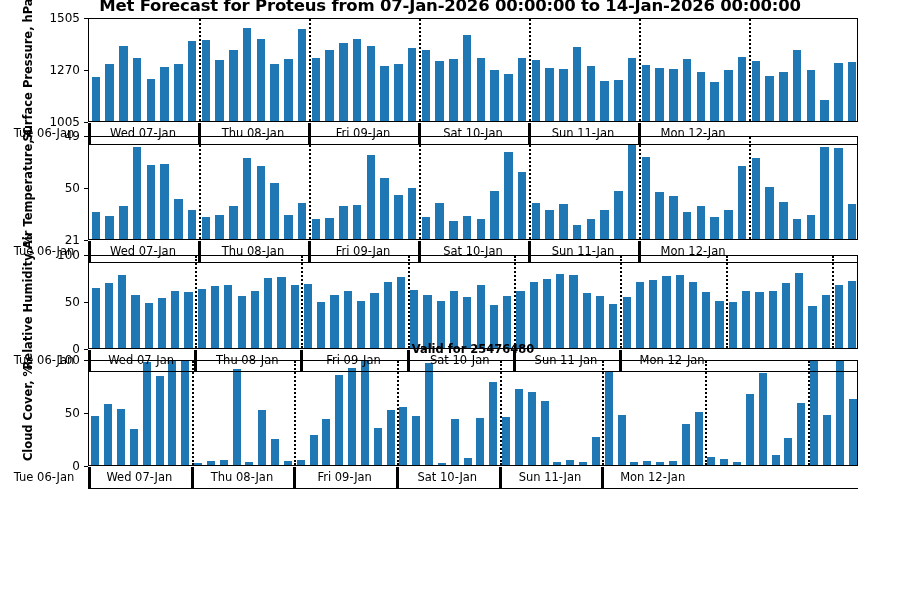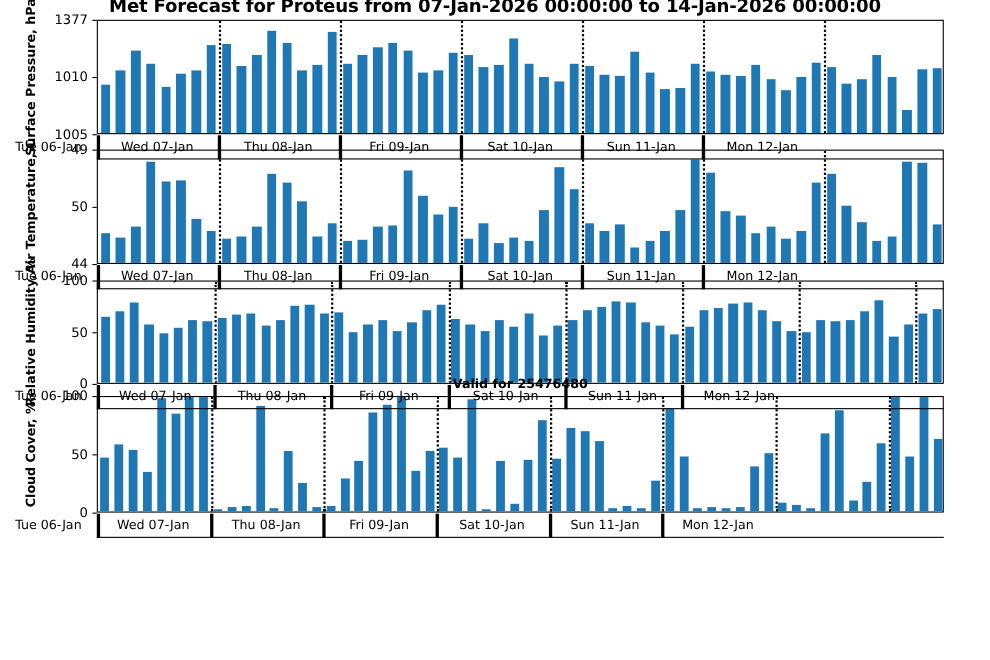--- a/index.html
+++ b/index.html
@@ -347,40 +347,40 @@
           <div class="vline" style="left: 513.333px;"></div>
           <div class="vline" style="left: 616px;"></div>
           <div class="vline" style="left: 718.667px;"></div>
         </div>
     </div>
   </div>
 
   <div id="decor">
       <div class="ytick" style="position: absolute; right: auto; left: 80px; top: 122px; transform: translate(-100%, -50%);">1005</div>
       <div class="tickmark" style="position: absolute; right: auto; left: 84px; top: 122px;"></div>
-      <div class="ytick" style="position: absolute; right: auto; left: 80px; top: 70px; transform: translate(-100%, -50%);">1010</div>
+      <div class="ytick" style="position: absolute; right: auto; left: 80px; top: 70px; transform: translate(-100%, -50%);">1270</div>
       <div class="tickmark" style="position: absolute; right: auto; left: 84px; top: 70px;"></div>
-      <div class="ytick" style="position: absolute; right: auto; left: 80px; top: 18px; transform: translate(-100%, -50%);">1377</div>
+      <div class="ytick" style="position: absolute; right: auto; left: 80px; top: 18px; transform: translate(-100%, -50%);">1505</div>
       <div class="tickmark" style="position: absolute; right: auto; left: 84px; top: 18px;"></div>
       <div class="ylabel" style="left: 28px; top: 70px; transform: rotate(-90deg) translate(-50%, -50%);">Surface Pressure, hPa</div>
       <div class="axisline" style="position: absolute; left: 88px; top: 144px; width: 770px;"></div>
       <div class="daylabel" style="left: 44px; top: 126px;">Tue 06-Jan</div>
       <div class="daylabel" style="left: 143px; top: 126px;">Wed 07-Jan</div>
       <div class="daysep" style="left: 88px; top: 123px; height: 22px;"></div>
       <div class="daylabel" style="left: 253px; top: 126px;">Thu 08-Jan</div>
       <div class="daysep" style="left: 198px; top: 123px; height: 22px;"></div>
       <div class="daylabel" style="left: 363px; top: 126px;">Fri 09-Jan</div>
       <div class="daysep" style="left: 308px; top: 123px; height: 22px;"></div>
       <div class="daylabel" style="left: 473px; top: 126px;">Sat 10-Jan</div>
       <div class="daysep" style="left: 418px; top: 123px; height: 22px;"></div>
       <div class="daylabel" style="left: 583px; top: 126px;">Sun 11-Jan</div>
       <div class="daysep" style="left: 528px; top: 123px; height: 22px;"></div>
       <div class="daylabel" style="left: 693px; top: 126px;">Mon 12-Jan</div>
       <div class="daysep" style="left: 638px; top: 123px; height: 22px;"></div>
-      <div class="ytick" style="position: absolute; right: auto; left: 80px; top: 240px; transform: translate(-100%, -50%);">44</div>
+      <div class="ytick" style="position: absolute; right: auto; left: 80px; top: 240px; transform: translate(-100%, -50%);">21</div>
       <div class="tickmark" style="position: absolute; right: auto; left: 84px; top: 240px;"></div>
       <div class="ytick" style="position: absolute; right: auto; left: 80px; top: 188px; transform: translate(-100%, -50%);">50</div>
       <div class="tickmark" style="position: absolute; right: auto; left: 84px; top: 188px;"></div>
       <div class="ytick" style="position: absolute; right: auto; left: 80px; top: 136px; transform: translate(-100%, -50%);">49</div>
       <div class="tickmark" style="position: absolute; right: auto; left: 84px; top: 136px;"></div>
       <div class="ylabel" style="left: 28px; top: 188px; transform: rotate(-90deg) translate(-50%, -50%);">Air Temperature, C</div>
       <div class="axisline" style="position: absolute; left: 88px; top: 262px; width: 770px;"></div>
       <div class="daylabel" style="left: 44px; top: 244px;">Tue 06-Jan</div>
       <div class="daylabel" style="left: 143px; top: 244px;">Wed 07-Jan</div>
       <div class="daysep" style="left: 88px; top: 241px; height: 22px;"></div>

